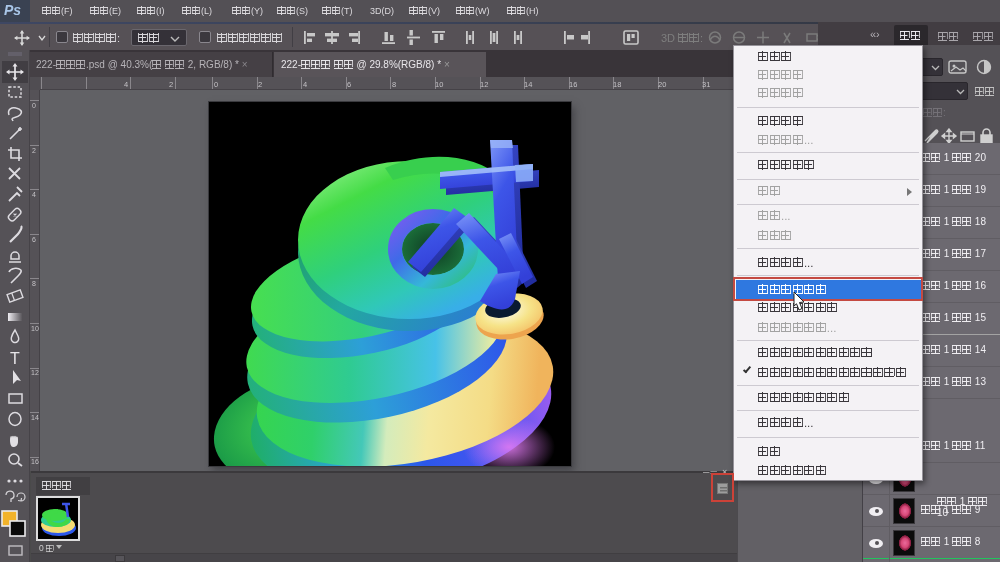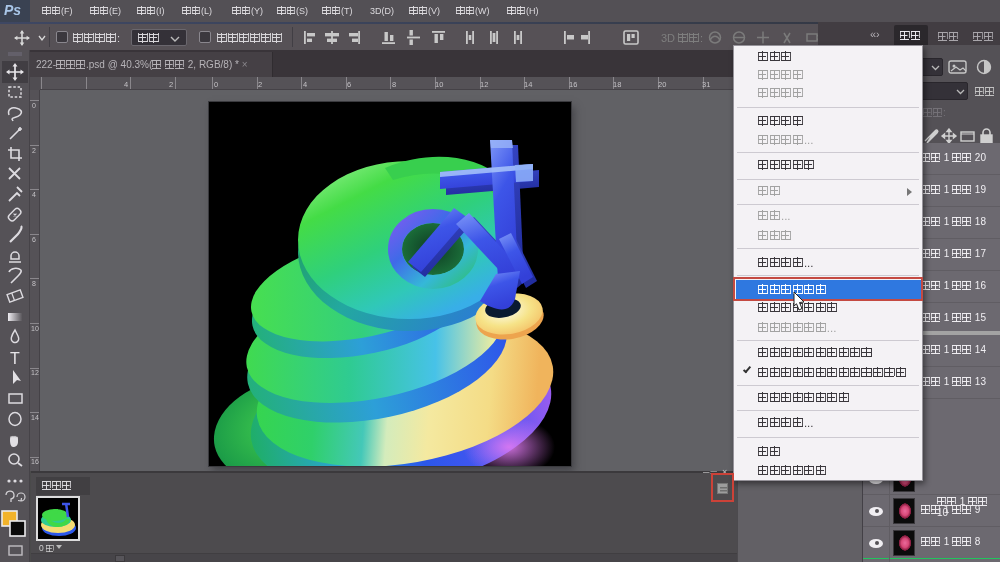--- a/index.html
+++ b/index.html
@@ -101,20 +101,23 @@
   <path d="M78 3 L84 13 M84 3 L78 13"></path>
   <path d="M101 4 h10 v7 h-10 z M111 6 l5 -2 v7 l-5 -2"></path>
  </g>
     </svg>
 </div>
 
 <div class="abs" id="tabbar" style="left:0;top:50px;width:746px;height:27px;background:#393439;font-size:10px;">
 <div class="abs" style="left:30px;top:2px;width:243px;height:25px;background:#454045;border-right:1px solid #302c30;color:#b6b3b8;">
   <span class="abs" style="left:6px;top:7px;white-space:nowrap;">222-<i class="c"></i><i class="c"></i><i class="c"></i>.psd @ 40.3%(<i class="c"></i> <i class="c"></i><i class="c"></i> 2, RGB/8) * <span style="color:#8a878c;">×</span> </span>
 </div>
+<div class="abs" style="left:274px;top:2px;width:212px;height:25px;background:#595459;color:#e8e6ea;">
+  <span class="abs" style="left:7px;top:7px;white-space:nowrap;">222-<i class="c"></i><i class="c"></i><i class="c"></i> <i class="c"></i><i class="c"></i> @ 29.8%(RGB/8) * <span style="color:#9a9a9a;">×</span></span>
+</div>
 </div>
 <div class="abs" id="hruler" style="left:40px;top:77px;width:706px;height:13px;background:#555257;border-bottom:1px solid #454247;
 background-image:repeating-linear-gradient(90deg,#8a878c 0,#8a878c 1px,transparent 1px,transparent 44.6px);background-position:172px 0;background-size:100% 100%;color:#c4c2c6;font-size:7.5px;">
 <span class="abs" style="left:84px;top:3px;">4</span>
     <span class="abs" style="left:129px;top:3px;">2</span>
     <span class="abs" style="left:174px;top:3px;">0</span>
     <span class="abs" style="left:218px;top:3px;">2</span>
     <span class="abs" style="left:263px;top:3px;">4</span>
     <span class="abs" style="left:307px;top:3px;">6</span>
     <span class="abs" style="left:352px;top:3px;">8</span>
@@ -419,21 +422,21 @@
 <span class="abs" style="left:58px;top:9px;"><i class="c"></i><i class="c"></i> 1 <i class="c"></i><i class="c"></i> 17</span>
 </div>
 <div class="abs" style="left:0;top:128px;width:138px;height:32px;border-bottom:1px solid #605d63;">
 <span class="abs" style="left:6px;top:11.5px;width:14px;height:9px;background:#f0eef2;border-radius:50%;"></span>
 <span class="abs" style="left:11.5px;top:13.5px;width:4.5px;height:4.5px;background:#545156;border-radius:50%;"></span>
 <span class="abs" style="left:26px;top:0;width:1px;height:32px;background:#605d63;"></span>
 <span class="abs" style="left:30px;top:3px;width:22px;height:26px;background:#0b0b0b;border:1px solid #3a383c;
 background-image:radial-gradient(ellipse 8px 10px at 11px 12px,#e86a9a 0%,#d84878 45%,#7a1838 75%,transparent 78%),radial-gradient(ellipse 5px 6px at 13px 9px,#f5c9a0 0%,#eda05f 60%,transparent 65%);"></span>
 <span class="abs" style="left:58px;top:9px;"><i class="c"></i><i class="c"></i> 1 <i class="c"></i><i class="c"></i> 16</span>
 </div>
-<div class="abs" style="left:0;top:160px;width:138px;height:32px;border-bottom:4px solid #a3a3a3;">
+<div class="abs" style="left:0;top:160px;width:138px;height:32px;border-bottom:1px solid #a3a3a3;">
 <span class="abs" style="left:6px;top:11.5px;width:14px;height:9px;background:#f0eef2;border-radius:50%;"></span>
 <span class="abs" style="left:11.5px;top:13.5px;width:4.5px;height:4.5px;background:#545156;border-radius:50%;"></span>
 <span class="abs" style="left:26px;top:0;width:1px;height:32px;background:#605d63;"></span>
 <span class="abs" style="left:30px;top:3px;width:22px;height:26px;background:#0b0b0b;border:1px solid #3a383c;
 background-image:radial-gradient(ellipse 8px 10px at 11px 12px,#e86a9a 0%,#d84878 45%,#7a1838 75%,transparent 78%),radial-gradient(ellipse 5px 6px at 13px 9px,#f5c9a0 0%,#eda05f 60%,transparent 65%);"></span>
 <span class="abs" style="left:58px;top:9px;"><i class="c"></i><i class="c"></i> 1 <i class="c"></i><i class="c"></i> 15</span>
 </div>
 <div class="abs" style="left:0;top:192px;width:138px;height:32px;border-bottom:1px solid #605d63;">
 <span class="abs" style="left:6px;top:11.5px;width:14px;height:9px;background:#f0eef2;border-radius:50%;"></span>
 <span class="abs" style="left:11.5px;top:13.5px;width:4.5px;height:4.5px;background:#545156;border-radius:50%;"></span>
@@ -442,20 +445,28 @@
 background-image:radial-gradient(ellipse 8px 10px at 11px 12px,#e86a9a 0%,#d84878 45%,#7a1838 75%,transparent 78%),radial-gradient(ellipse 5px 6px at 13px 9px,#f5c9a0 0%,#eda05f 60%,transparent 65%);"></span>
 <span class="abs" style="left:58px;top:9px;"><i class="c"></i><i class="c"></i> 1 <i class="c"></i><i class="c"></i> 14</span>
 </div>
 <div class="abs" style="left:0;top:224px;width:138px;height:32px;border-bottom:1px solid #605d63;">
 <span class="abs" style="left:6px;top:11.5px;width:14px;height:9px;background:#f0eef2;border-radius:50%;"></span>
 <span class="abs" style="left:11.5px;top:13.5px;width:4.5px;height:4.5px;background:#545156;border-radius:50%;"></span>
 <span class="abs" style="left:26px;top:0;width:1px;height:32px;background:#605d63;"></span>
 <span class="abs" style="left:30px;top:3px;width:22px;height:26px;background:#0b0b0b;border:1px solid #3a383c;
 background-image:radial-gradient(ellipse 8px 10px at 11px 12px,#e86a9a 0%,#d84878 45%,#7a1838 75%,transparent 78%),radial-gradient(ellipse 5px 6px at 13px 9px,#f5c9a0 0%,#eda05f 60%,transparent 65%);"></span>
 <span class="abs" style="left:58px;top:9px;"><i class="c"></i><i class="c"></i> 1 <i class="c"></i><i class="c"></i> 13</span>
+</div>
+<div class="abs" style="left:0;top:288px;width:138px;height:32px;border-bottom:1px solid #605d63;">
+<span class="abs" style="left:6px;top:11.5px;width:14px;height:9px;background:#f0eef2;border-radius:50%;"></span>
+<span class="abs" style="left:11.5px;top:13.5px;width:4.5px;height:4.5px;background:#545156;border-radius:50%;"></span>
+<span class="abs" style="left:26px;top:0;width:1px;height:32px;background:#605d63;"></span>
+<span class="abs" style="left:30px;top:3px;width:22px;height:26px;background:#0b0b0b;border:1px solid #3a383c;
+background-image:radial-gradient(ellipse 8px 10px at 11px 12px,#e86a9a 0%,#d84878 45%,#7a1838 75%,transparent 78%),radial-gradient(ellipse 5px 6px at 13px 9px,#f5c9a0 0%,#eda05f 60%,transparent 65%);"></span>
+<span class="abs" style="left:58px;top:9px;"><i class="c"></i><i class="c"></i> 1 <i class="c"></i><i class="c"></i> 11</span>
 </div>
 <div class="abs" style="left:0;top:320px;width:138px;height:32px;border-bottom:1px solid #605d63;">
 <span class="abs" style="left:6px;top:11.5px;width:14px;height:9px;background:#f0eef2;border-radius:50%;"></span>
 <span class="abs" style="left:11.5px;top:13.5px;width:4.5px;height:4.5px;background:#545156;border-radius:50%;"></span>
 <span class="abs" style="left:26px;top:0;width:1px;height:32px;background:#605d63;"></span>
 <span class="abs" style="left:30px;top:3px;width:22px;height:26px;background:#0b0b0b;border:1px solid #3a383c;
 background-image:radial-gradient(ellipse 8px 10px at 11px 12px,#e86a9a 0%,#d84878 45%,#7a1838 75%,transparent 78%),radial-gradient(ellipse 5px 6px at 13px 9px,#f5c9a0 0%,#eda05f 60%,transparent 65%);"></span>
 <span class="abs" style="left:74px;top:9px;margin-top:24px;"><i class="c"></i><i class="c"></i> 1 <i class="c"></i><i class="c"></i> 10</span>
 </div>
 <div class="abs" style="left:0;top:352px;width:138px;height:32px;border-bottom:1px solid #605d63;">

